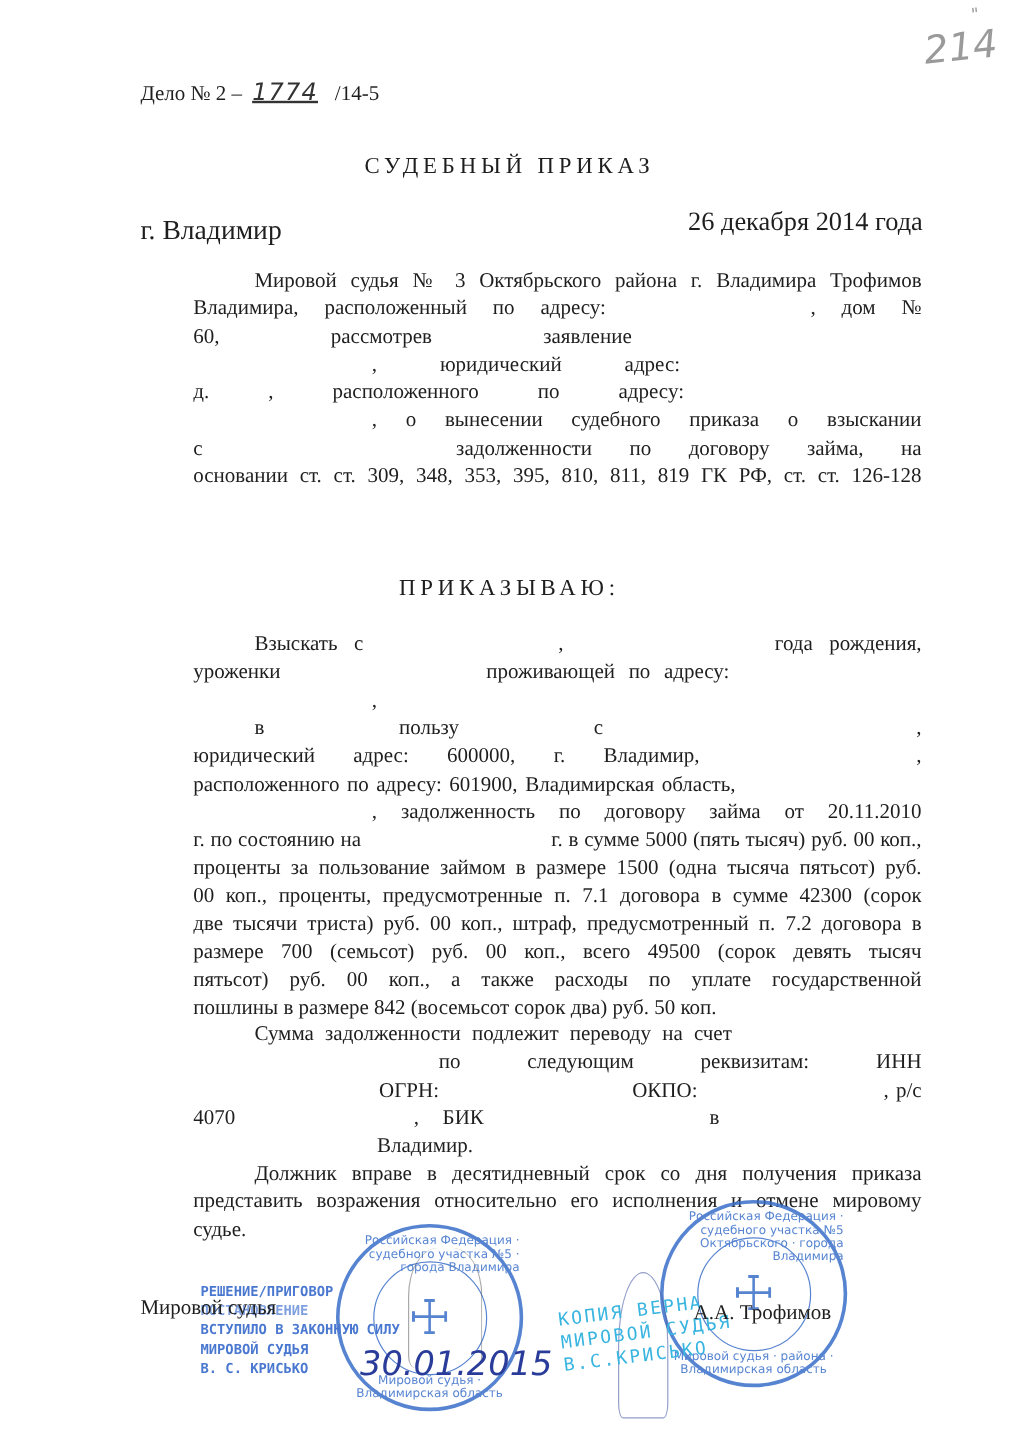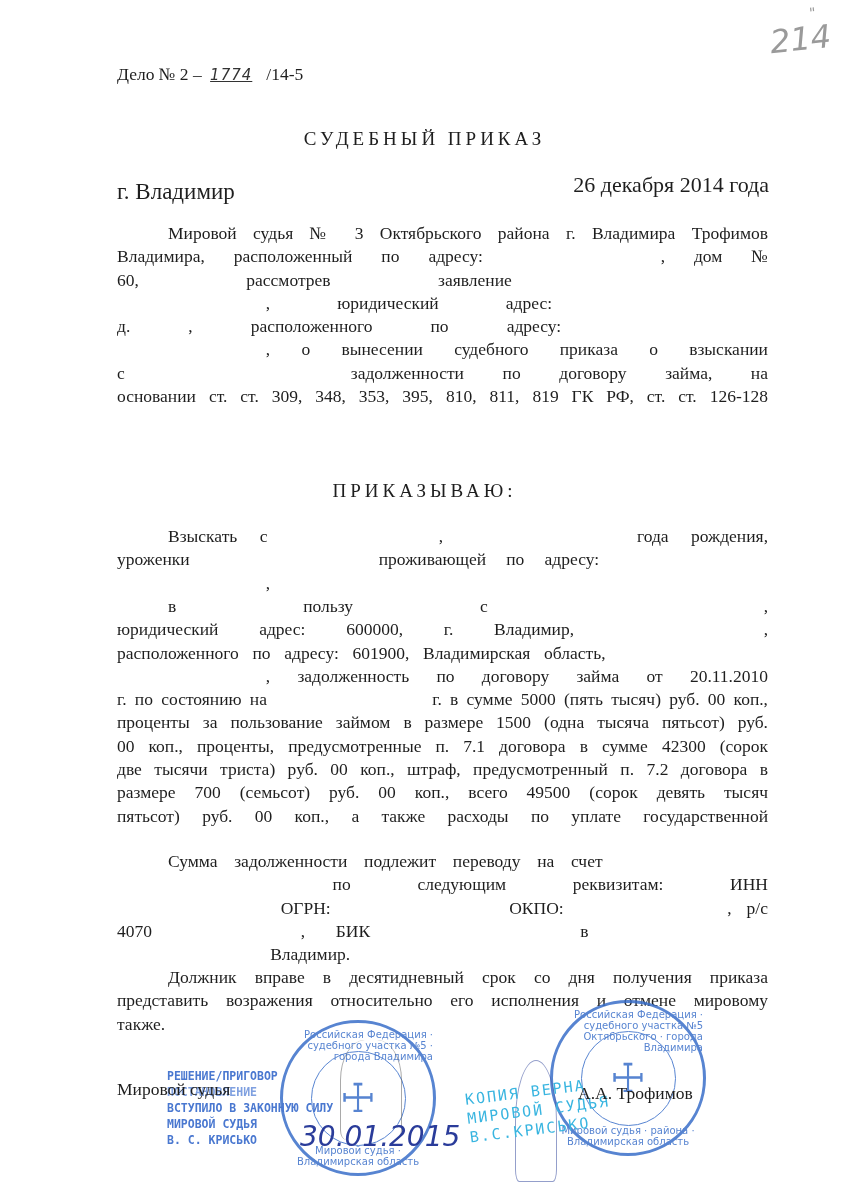--- a/index.html
+++ b/index.html
@@ -2,28 +2,28 @@
 <html><head>
   <meta charset="utf-8">
   <style>
     html, body { margin: 0; padding: 0; }
     body {
       width: 849px; height: 1200px; background: #ffffff; position: relative; overflow: hidden;
       font-family: "Liberation Serif", "DejaVu Serif", serif; color: #1e1e1e;
     }
     .abs { position: absolute; }
     .case-no { left: 117px; top: 64px; font-size: 17.5px; }
-    .case-no .hand { font-family: "DejaVu Sans", sans-serif; font-style: italic; font-size: 15px; text-decoration: underline; letter-spacing: 1px; padding: 0 14px 0 4px; color: #333; }
+    .case-no .hand { font-family: "DejaVu Sans", sans-serif; font-style: italic; font-size: 20px; text-decoration: underline; letter-spacing: 1px; padding: 0 14px 0 4px; color: #333; }
     .page-mark { left: 770px; top: 20px; font-family: "DejaVu Sans", sans-serif; font-style: italic; font-size: 32px; color: #9a9a9a; transform: rotate(-6deg); }
     .page-mark .quote { position: absolute; left: 42px; top: -14px; font-size: 14px; }
     .title { left: 0; width: 849px; top: 128px; text-align: center; font-size: 19px; letter-spacing: 4px; }
     .city { left: 117px; top: 179px; font-size: 23px; }
     .date { right: 80px; top: 172px; font-size: 22px; }
     .para { left: 117px; width: 651px; font-size: 17.5px; line-height: 23.3px; text-align: justify; }
-    .line { display: block; white-space: nowrap; text-align-last: justify; height: 23.3px; overflow: hidden; }
+    .line { display: block; white-space: nowrap; text-align-last: justify; height: 23.3px; overflow: hidden; margin-left: 44px; }
     .line.last { text-align-last: left; }
     .indent { padding-left: 51px; }
     .redact { display: inline-block; color: transparent; }
     .order-title { left: 0; width: 849px; top: 480px; text-align: center; font-size: 19px; letter-spacing: 4px; }
     .sign-left { left: 117px; top: 1079px; font-size: 17.5px; }
     .sign-right { left: 578px; top: 1083px; font-size: 17.5px; }
     .stamp-round {
       border: 3px solid #3a6fc9; border-radius: 50%; color: #3a6fc9;
       display: flex; align-items: center; justify-content: center; opacity: 0.85;
     }
@@ -80,34 +80,35 @@
   <span class="line indent">в пользу с <span class="redact">████████████</span>,</span>
   <span class="line">юридический адрес: 600000, г. Владимир, <span class="redact">████████████</span>,</span>
   <span class="line">расположенного по адресу: 601900, Владимирская область, <span class="redact">████████████</span></span>
   <span class="line"><span class="redact">████████████</span>, задолженность по договору займа от 20.11.2010</span>
   <span class="line">г. по состоянию на <span class="redact">████████████</span> г. в сумме 5000 (пять тысяч) руб. 00 коп.,</span>
   <span class="line">проценты за пользование займом в размере 1500 (одна тысяча пятьсот) руб.</span>
   <span class="line">00 коп., проценты, предусмотренные п. 7.1 договора в сумме 42300 (сорок</span>
   <span class="line">две тысячи триста) руб. 00 коп., штраф, предусмотренный п. 7.2 договора в</span>
   <span class="line">размере 700 (семьсот) руб. 00 коп., всего 49500 (сорок девять тысяч</span>
   <span class="line">пятьсот) руб. 00 коп., а также расходы по уплате государственной</span>
+  <span class="line last">пошлины в размере 842 (восемьсот сорок два) руб. 50 коп.</span>
 </div>
 
 <div class="abs para" style="top:850px">
   <span class="line indent">Сумма задолженности подлежит переводу на счет <span class="redact">████████████</span></span>
   <span class="line"><span class="redact">████████████</span> по следующим реквизитам: ИНН</span>
   <span class="line"><span class="redact">████████████</span> ОГРН: <span class="redact">████████████</span> ОКПО: <span class="redact">████████████</span>, р/с</span>
   <span class="line">4070<span class="redact">████████████</span>, БИК <span class="redact">████████████</span> в <span class="redact">████████████</span></span>
   <span class="line last"><span class="redact">████████████</span> Владимир.</span>
 </div>
 
 <div class="abs para" style="top:966px">
   <span class="line indent">Должник вправе в десятидневный срок со дня получения приказа</span>
   <span class="line">представить возражения относительно его исполнения и отмене мировому</span>
-  <span class="line last">также.</span>
+  <span class="line last">судье.</span>
 </div>
 
 <div class="abs stamp-round stamp1">
   <span class="ring-text">Российская Федерация · судебного участка №5 · города Владимира</span>
   <div class="inner">
       <span>☩</span>
     </div>
   <span class="ring-bottom">Мировой судья · Владимирская область</span>
 </div>
 <div class="abs stamp-round stamp2">

